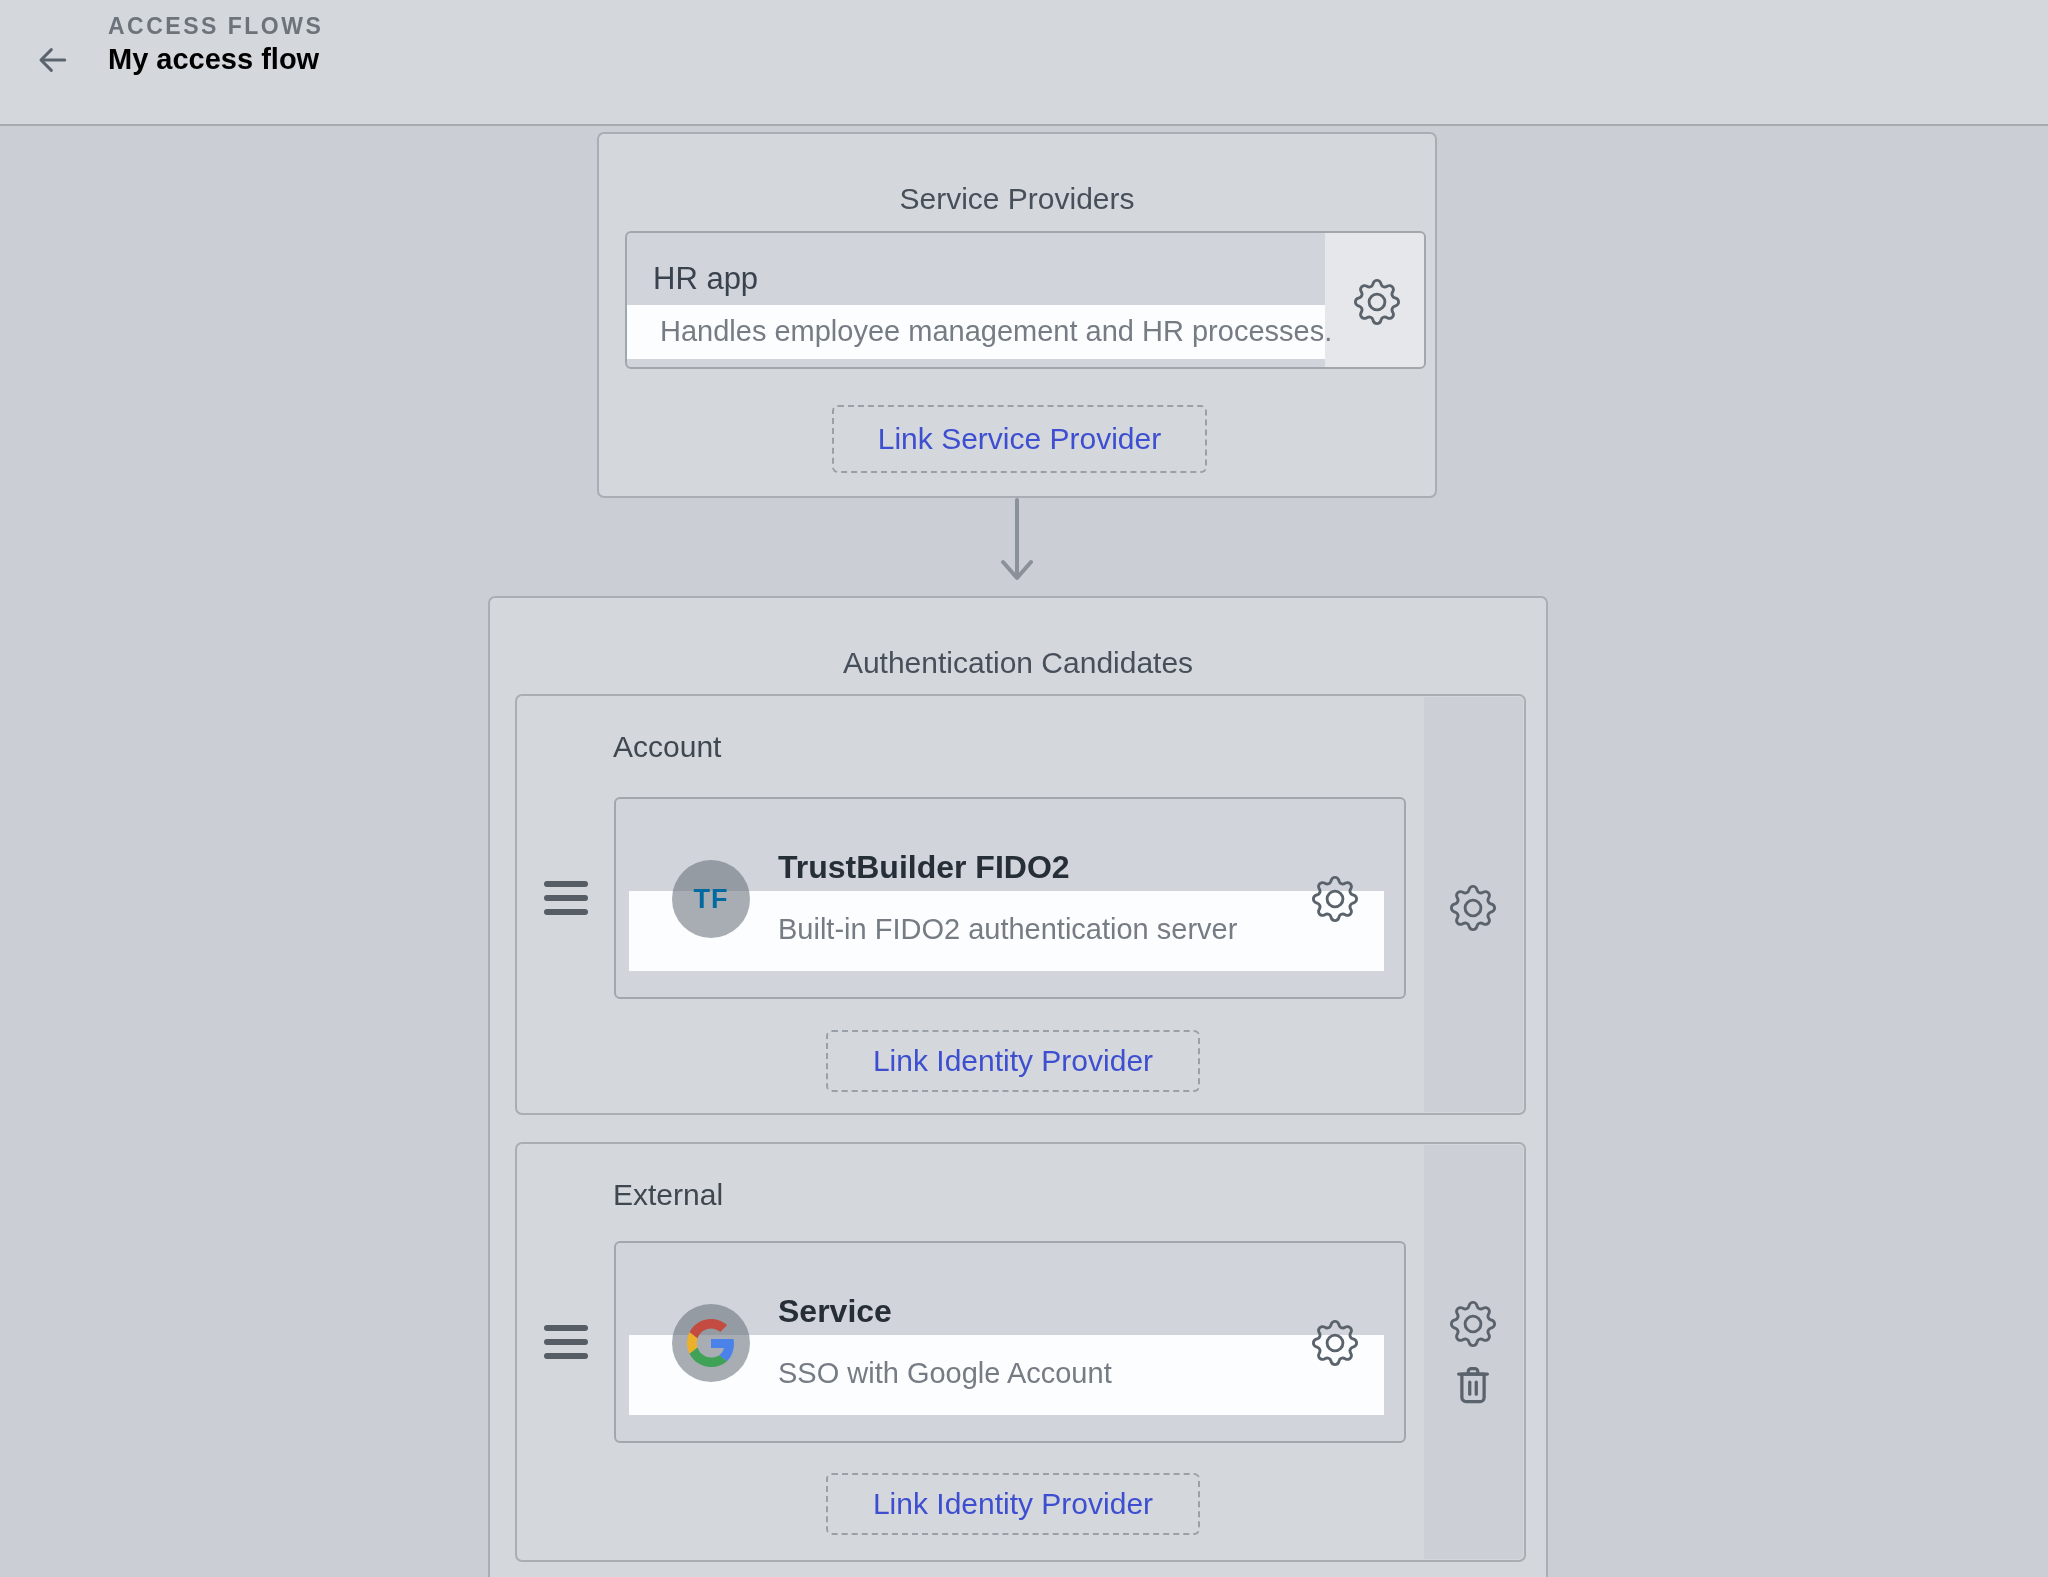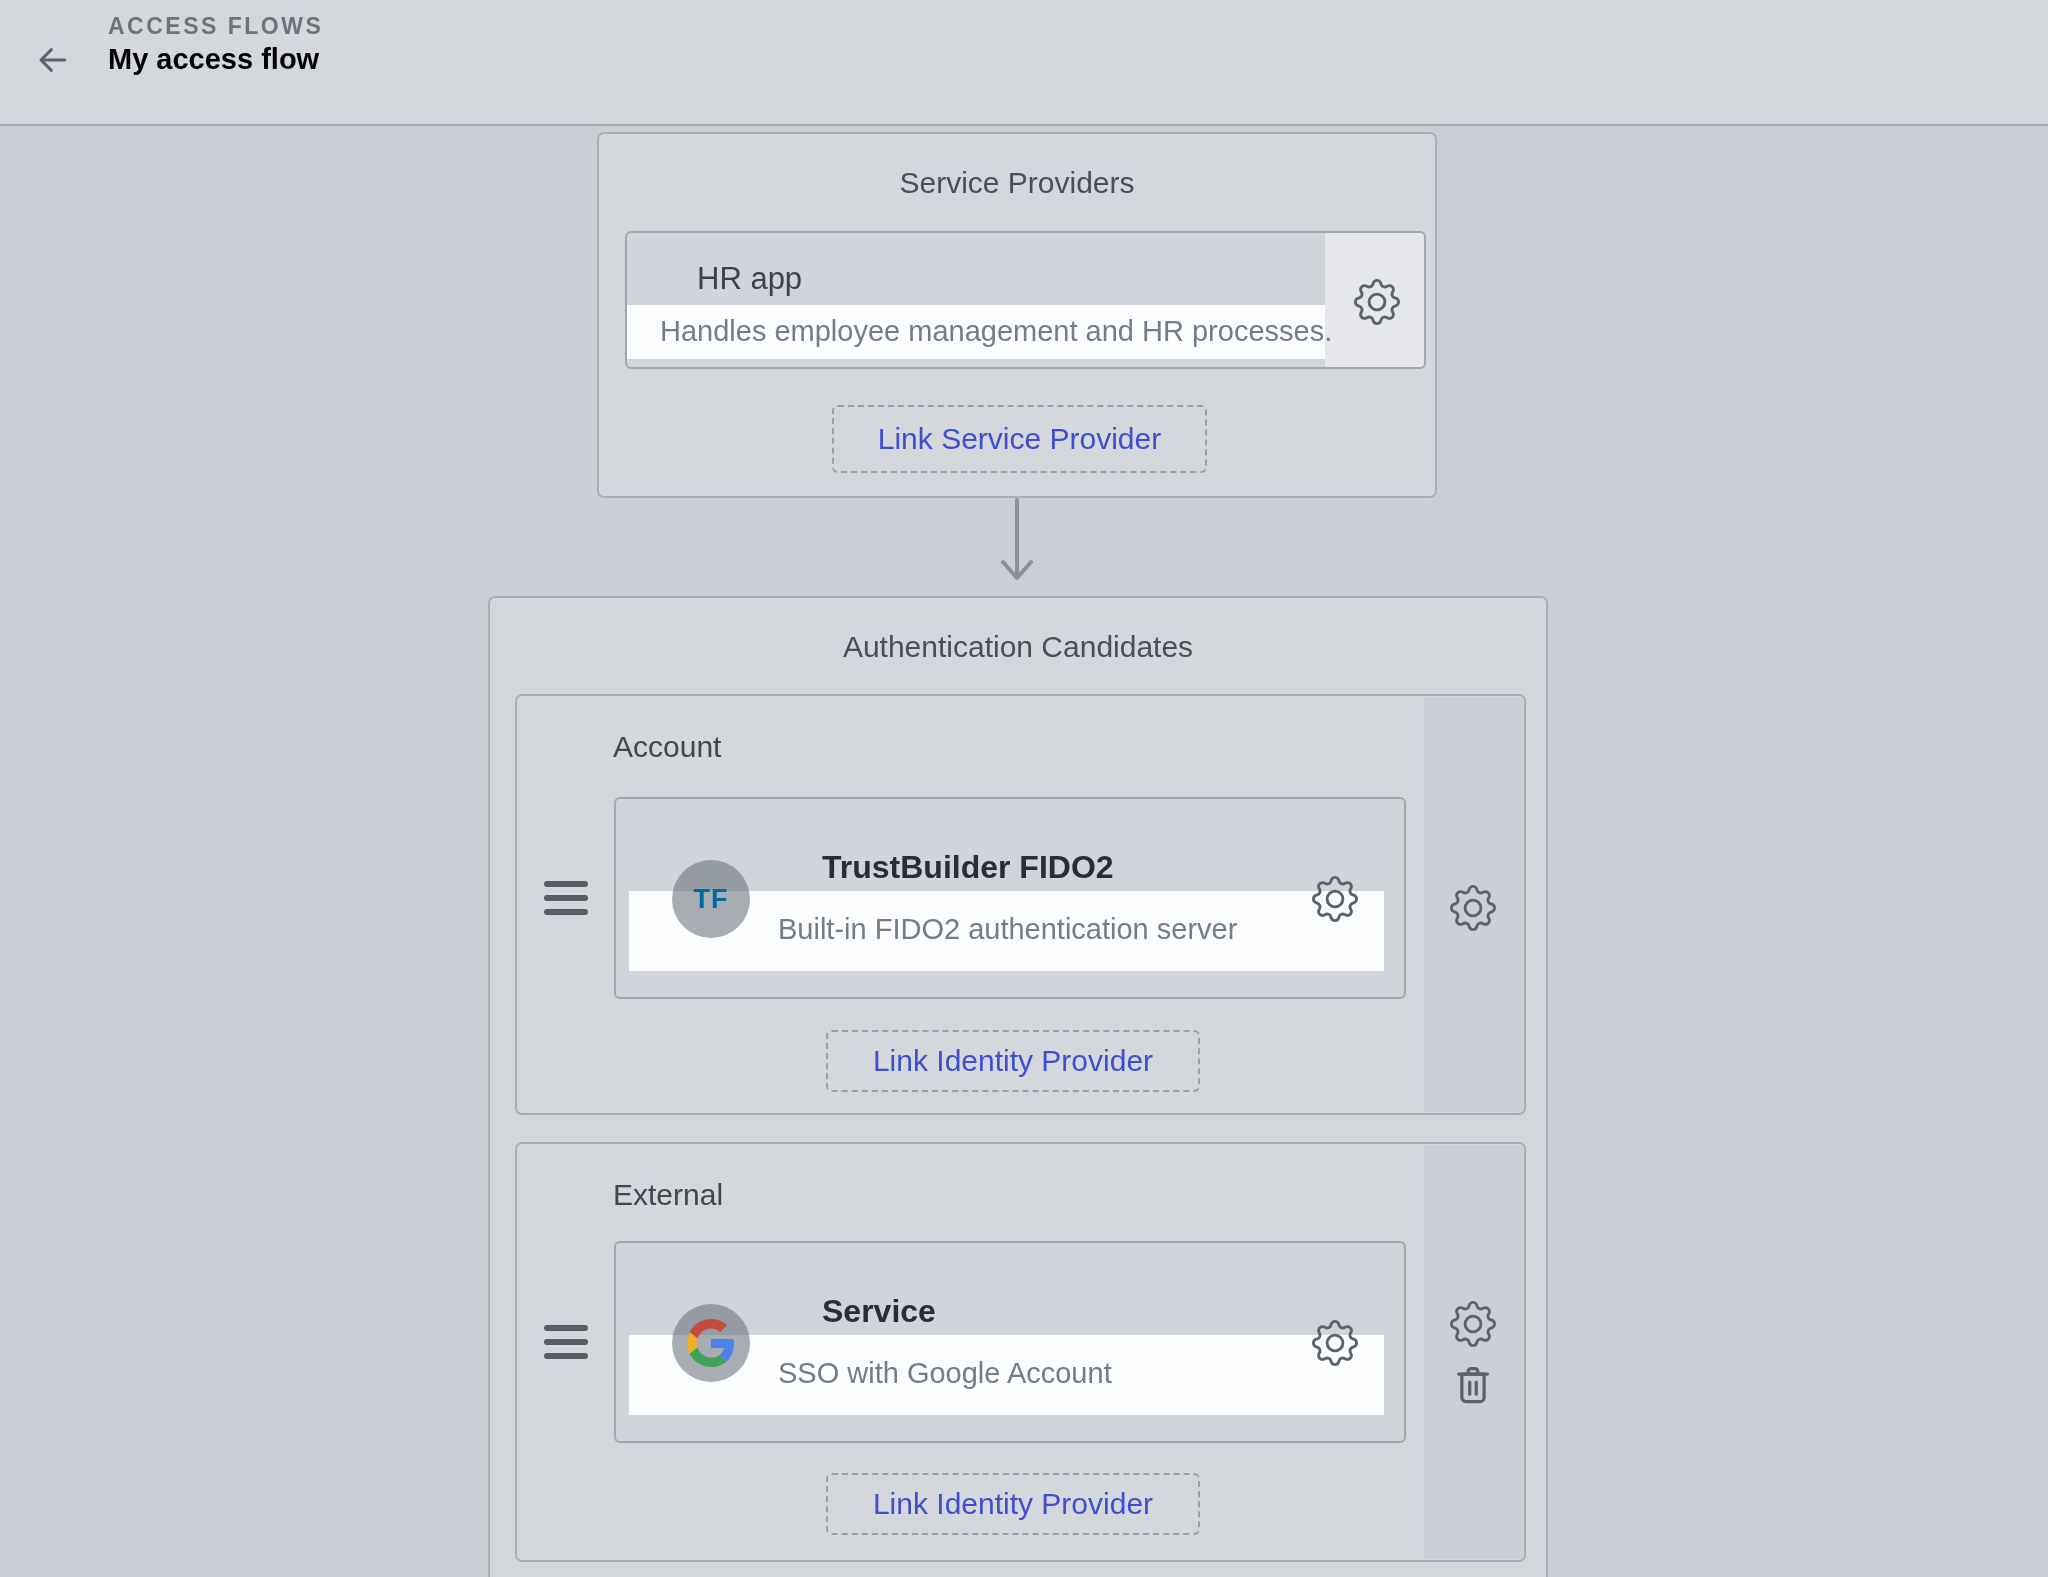--- a/index.html
+++ b/index.html
@@ -30,40 +30,40 @@
   }
   
   .canvas{position:absolute;top:122px;left:0;right:0;height:1455px;}
   .box{
     position:absolute;box-sizing:border-box;
     background:var(--box-bg,#d4d7dc);
     border:2px solid var(--box-border,#aaaeb4);
     border-radius:7px;
   }
   .box-title{
-    position:absolute;left:0;right:0;top:32px;text-align:center;
+    position:absolute;left:0;right:0;top:48px;text-align:center;
     font-size:30px;color:#47505a;
   }
   
   .sp-box{left:597px;top:10px;width:840px;height:366px;}
   
   .card{
     position:absolute;box-sizing:border-box;
     background:var(--card-bg,#d1d4da);
     border:2px solid var(--card-border,#a2a7ae);
     border-radius:6px;overflow:hidden;
   }
   .hr-card{left:26px;top:97px;width:801px;height:138px;}
   .white-strip{position:absolute;background:#fcfdfe;}
   .hr-card .white-strip{left:0;top:72px;width:698px;height:54px;}
   .hr-card .light-col{
     position:absolute;left:698px;top:0;width:103px;height:134px;
     background:rgba(255,255,255,0.45);
   }
-  .card-name{position:absolute;font-size:31px;color:#3a434d;white-space:nowrap;margin-left:44px;}
+  .card-name{position:absolute;font-size:31px;color:#3a434d;white-space:nowrap;}
   .hr-card .card-name{left:26px;top:28px;}
   .card-desc{position:absolute;font-size:29px;color:#757c84;white-space:nowrap;}
   .hr-card .card-desc{left:26px;top:82px;margin-left:7px;}
   .gear-btn{position:absolute;width:46px;height:46px;color:#5a626b;cursor:pointer;background:none;border:none;padding:0;}
   .hr-card .gear-btn{left:727px;top:46px;}
   
   .dashed-btn{
     position:absolute;box-sizing:border-box;
     border:2px dashed var(--dash-border,#9aa0a7);
     border-radius:6px;background:none;cursor:pointer;

